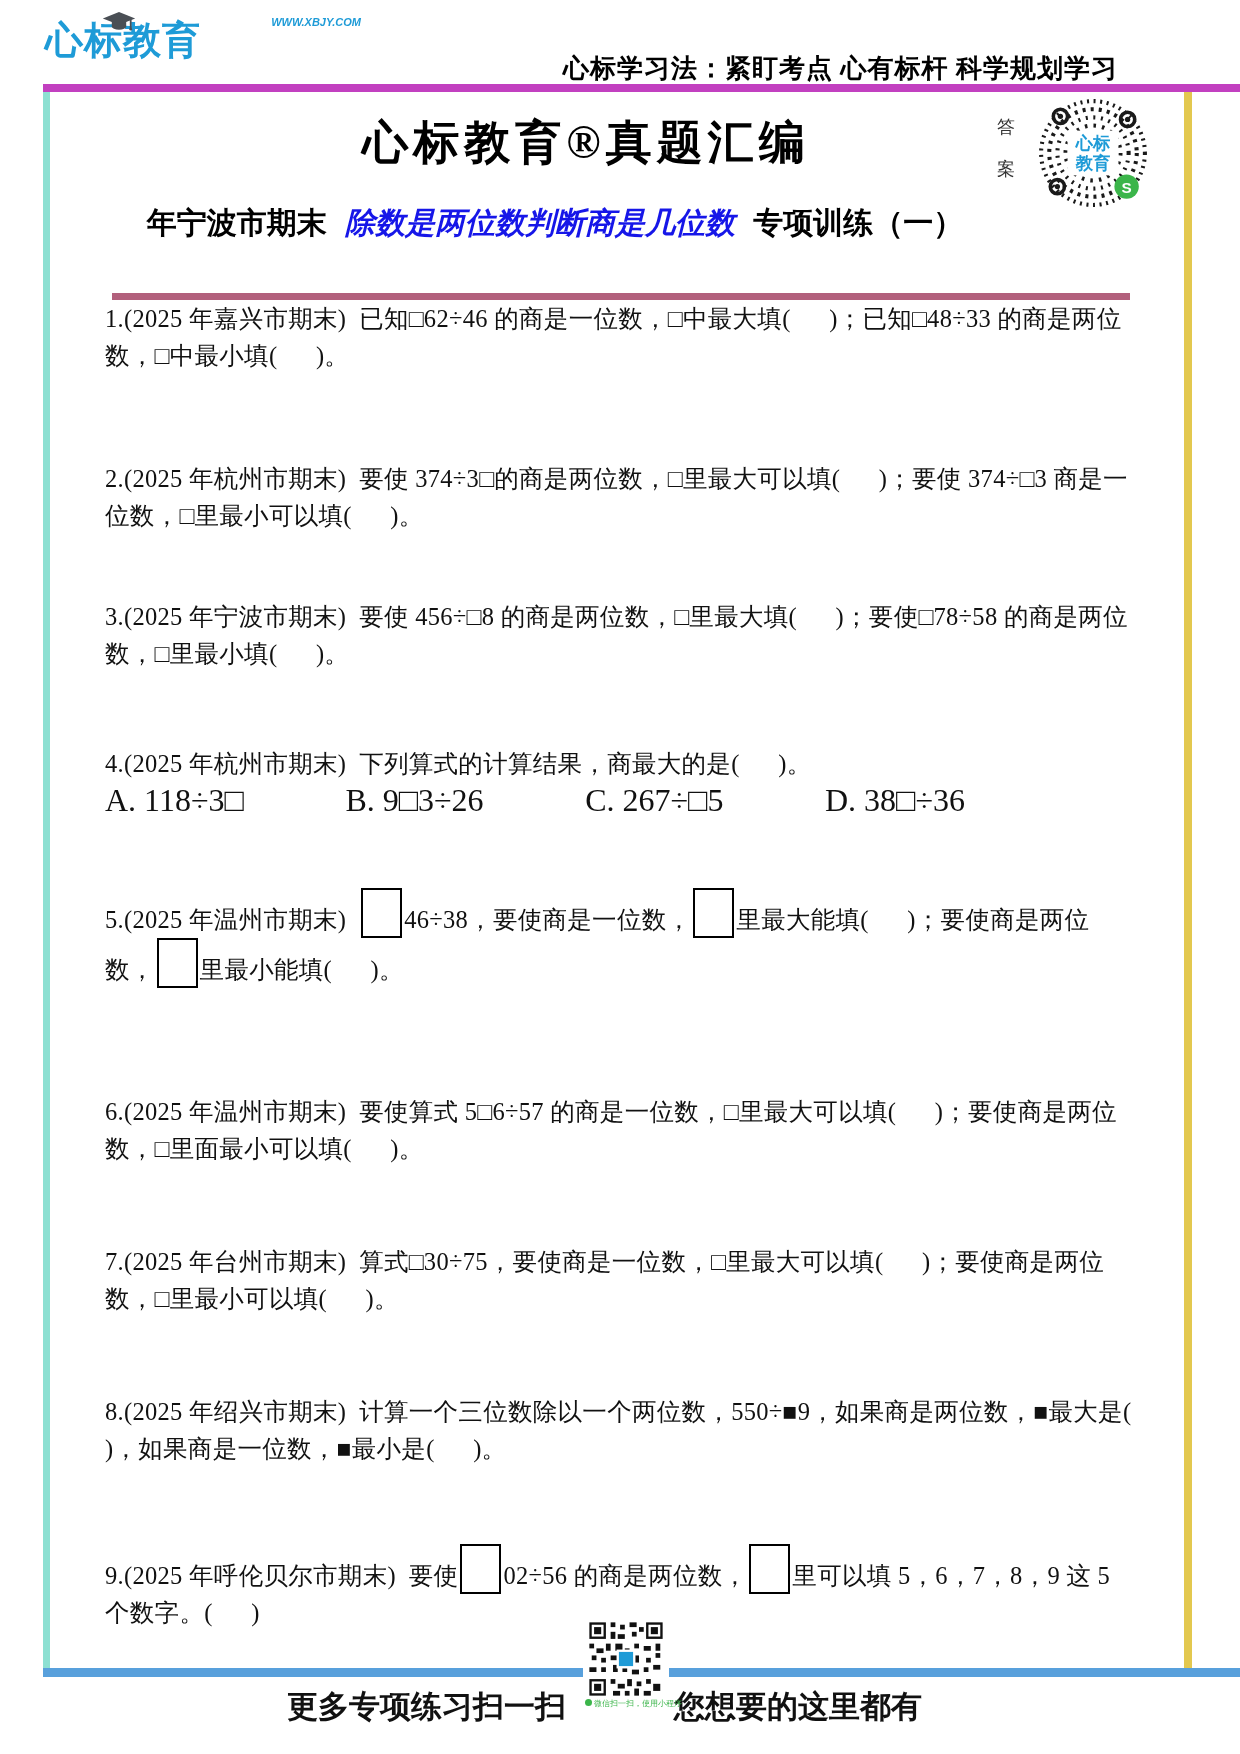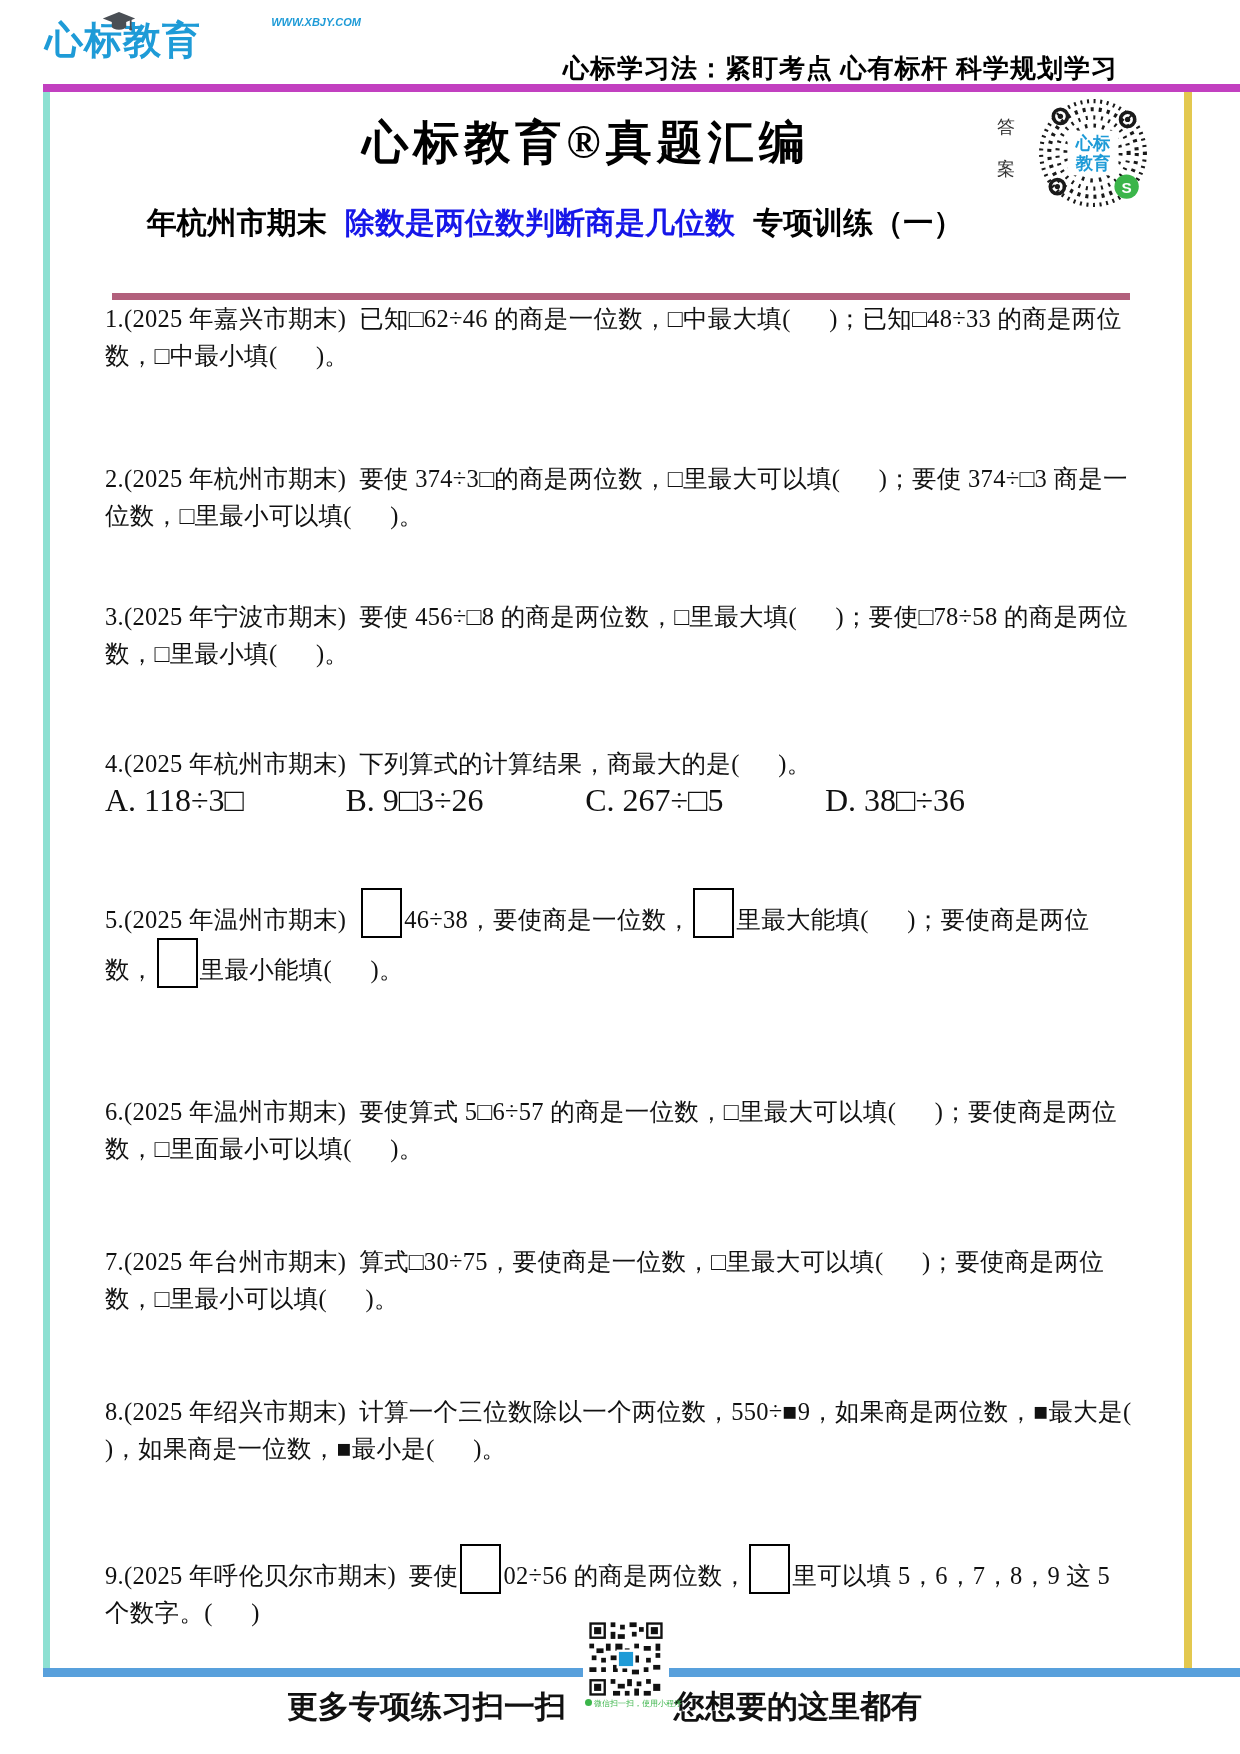--- a/index.html
+++ b/index.html
@@ -34,21 +34,21 @@
   .answer-label{
     position:absolute;left:997px;top:116px;display:flex;flex-direction:column;gap:20px;
     font-size:18px;color:#333;
   }
   .answer-label span{display:block;line-height:22px;}
   .qr-top{position:absolute;left:1036px;top:96px;width:114px;height:114px;}
   .subtitle{
     position:absolute;left:0;top:203px;width:1110px;text-align:center;
     font-family:"Liberation Sans","DejaVu Sans",sans-serif;font-weight:700;font-size:30px;color:#000;
   }
-  .subtitle .hl{color:var(--subtitle-blue,#1616e8);margin:16px 10px;}
+  .subtitle .hl{color:var(--subtitle-blue,#1616e8);margin:16px 10px;font-style:italic;}
   .divider{position:absolute;left:112px;top:293px;width:1018px;height:7px;background:var(--divider-rose,#b2607c);}
   
   .question{position:absolute;left:105px;width:1032px;}
   .q-text{font-size:24.5px;line-height:37px;white-space:pre-wrap;letter-spacing:0.3px;}
   .big-box{
     display:inline-block;width:37px;height:46px;border:2.5px solid #000;background:#fff;
     vertical-align:-10px;margin:0 2px;
   }
   .options{display:flex;justify-content:space-between;width:860px;font-size:32px;line-height:37px;}
   
@@ -109,21 +109,21 @@
       <circle cx="21" cy="89" r="2.6" fill="#1a1a1a"></circle>
     </g>
     <rect x="31" y="34" width="50" height="44" fill="#ffffff"></rect>
     <text class="qr-logo-text" x="56" y="52" font-size="17" fill="#1e9bd7" text-anchor="middle">心标</text>
     <text class="qr-logo-text" x="56" y="72" font-size="17" fill="#1e9bd7" text-anchor="middle">教育</text>
     <circle cx="89" cy="89" r="12" fill="#3bb54a"></circle>
     <text x="89" y="95" font-size="15" fill="#ffffff" text-anchor="middle" font-family="Liberation Sans, sans-serif" font-weight="bold">S</text>
   </svg>
 
   <div class="subtitle">
-    <span>年杭州市期末</span>
+    <span>年宁波市期末</span>
     <span class="hl">除数是两位数判断商是几位数</span>
     <span>专项训练（一）</span>
   </div>
   <div class="divider"></div>
 
   <div id="questions">
       <div class="question" style="top: 300px;">
         <div class="q-text">1.(2025 年嘉兴市期末)  已知□62÷46 的商是一位数，□中最大填(      )；已知□48÷33 的商是两位数，□中最小填(      )。</div>
       </div>
       <div class="question" style="top: 460px;">

